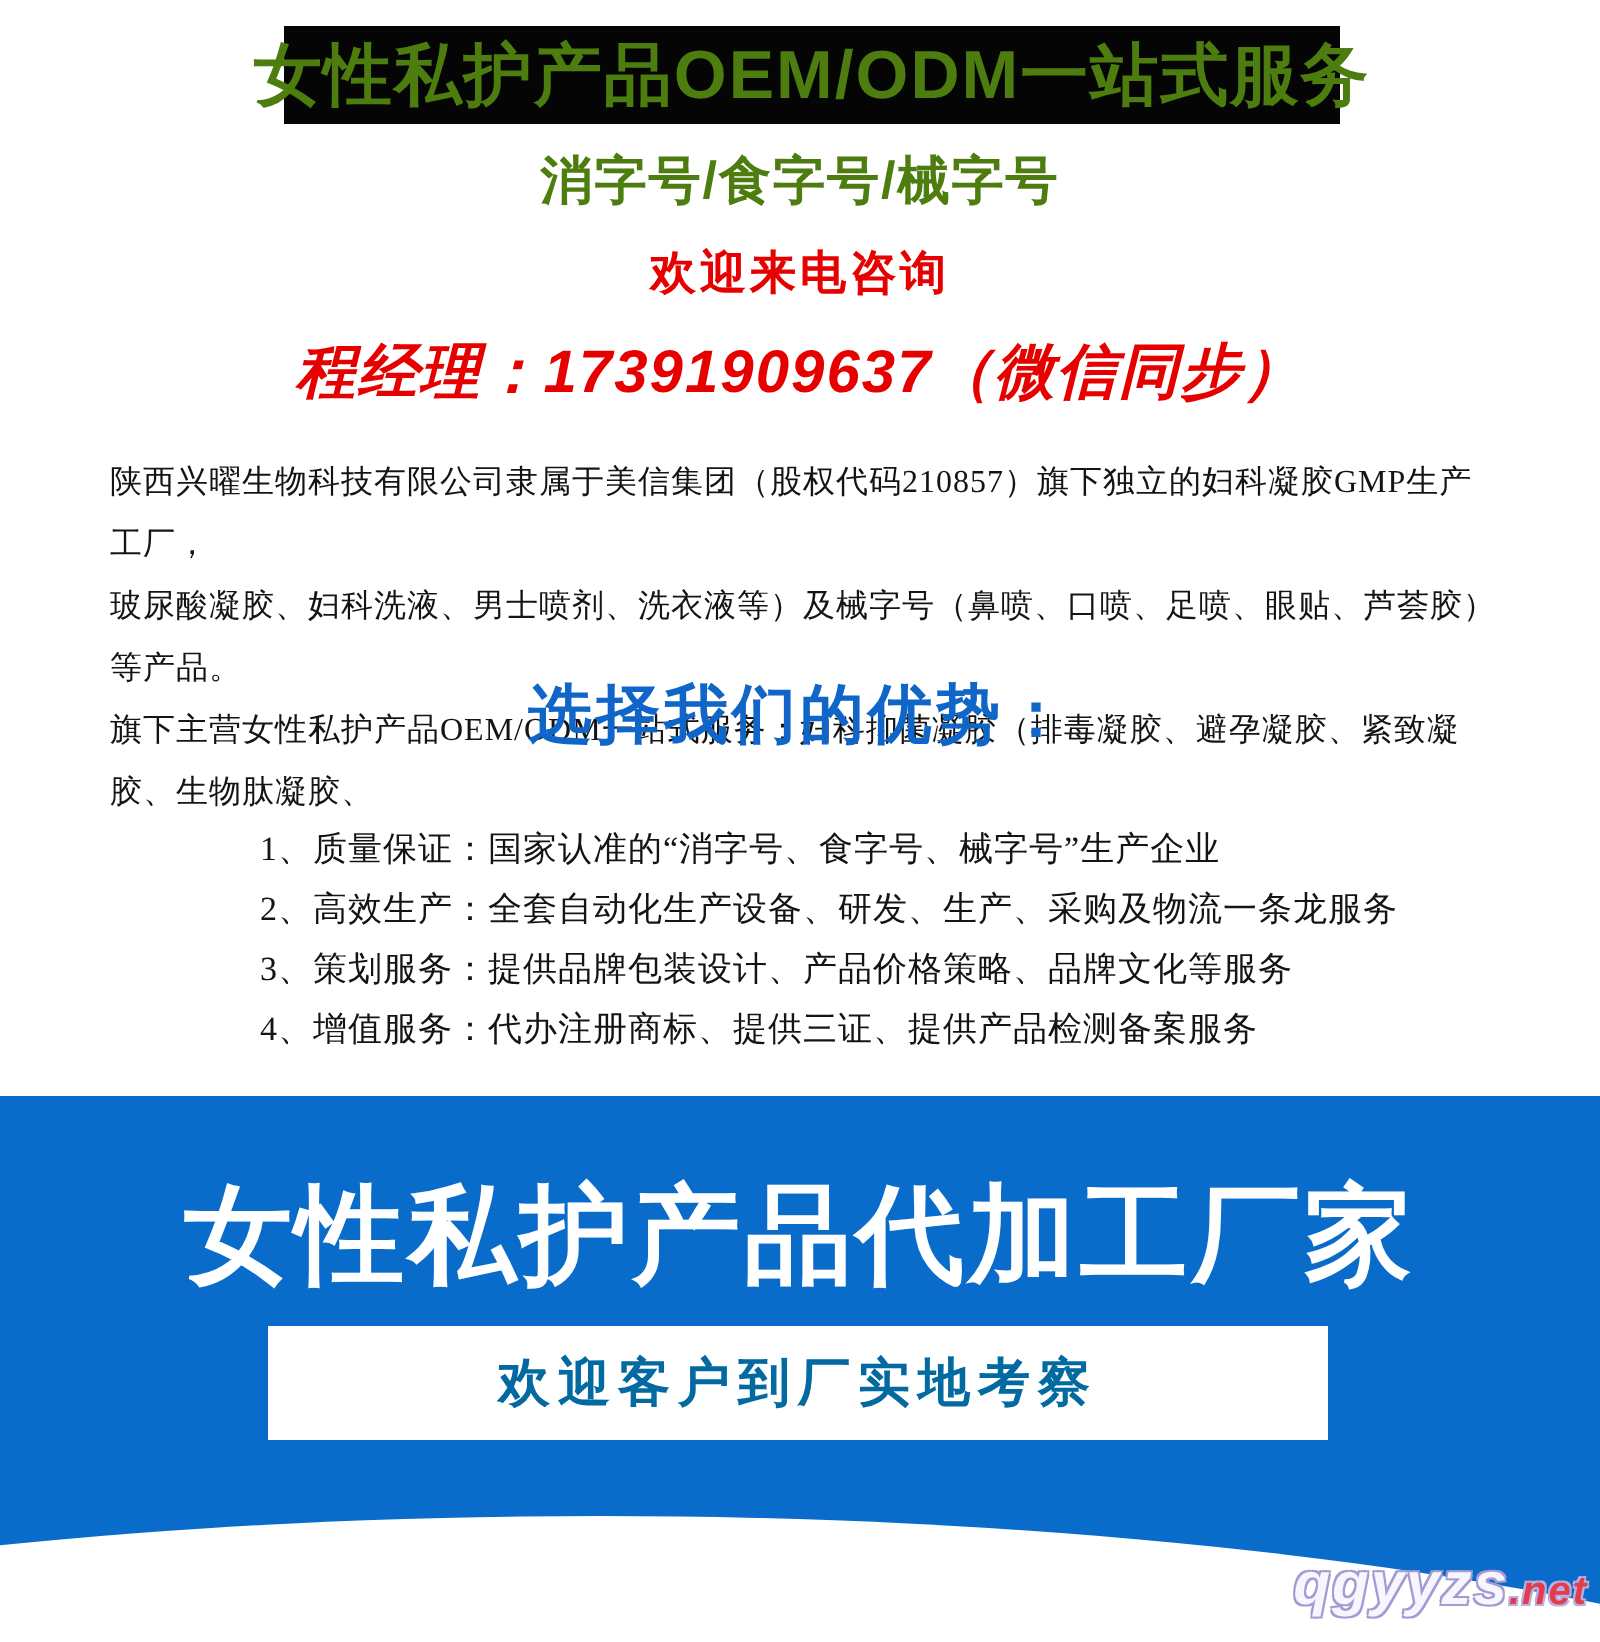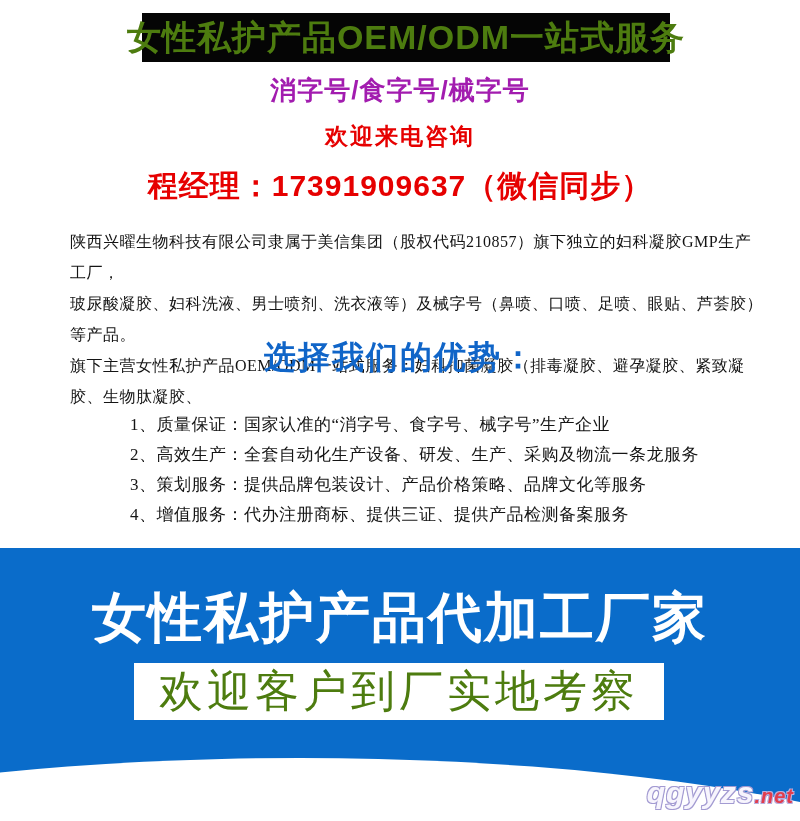--- a/index.html
+++ b/index.html
@@ -12,33 +12,33 @@
   .banner{
     position:absolute;left:142px;top:13px;width:528px;height:49px;
     background:#050505;display:flex;align-items:center;justify-content:center;
   }
   .banner-title{
     color:#4d7c0f;font-size:34px;font-weight:bold;letter-spacing:1px;white-space:nowrap;
   }
   
   .license-line{
     position:absolute;left:0;top:73px;width:800px;text-align:center;
-    color:#a21caf;font-size:26px;font-weight:bold;letter-spacing:1px;
+    color:#4d7c0f;font-size:26px;font-weight:bold;letter-spacing:1px;
   }
   .welcome-line{
     position:absolute;left:0;top:121px;width:800px;text-align:center;
     color:#e60000;font-size:23px;font-weight:bold;letter-spacing:2px;
   }
   .contact-line{
     position:absolute;left:0;top:166px;width:800px;text-align:center;
-    color:#e60000;font-size:30px;font-weight:bold;letter-spacing:1px;
+    color:#e60000;font-size:30px;font-weight:bold;letter-spacing:1px;font-style:italic;
   }
   
   .intro{
-    position:absolute;left:70px;top:226px;width:694px;
+    position:absolute;left:55px;top:226px;width:694px;
     font-family:"Liberation Serif",serif;color:#141414;
     font-size:16px;line-height:31px;letter-spacing:0.5px;
   }
   
   .adv-heading{
     position:absolute;left:0;top:336px;width:800px;text-align:center;
     color:#1065c8;font-size:32px;font-weight:bold;letter-spacing:2px;
   }
   .adv-list{
     position:absolute;left:130px;top:410px;width:600px;
@@ -52,21 +52,21 @@
   }
   .footer-headline{
     position:absolute;left:0;top:34px;width:800px;text-align:center;
     color:#ffffff;font-size:54px;font-weight:bold;letter-spacing:2px;white-space:nowrap;
   }
   .visit-box{
     position:absolute;left:134px;top:115px;width:530px;height:57px;
     background:#ffffff;display:flex;align-items:center;justify-content:center;
   }
   .visit-box-text{
-    color:#4d7c0f;font-size:44px;font-weight:normal;letter-spacing:4px;white-space:nowrap;
+    color:#0369a1;font-size:26px;font-weight:bold;letter-spacing:4px;white-space:nowrap;
   }
   .wave{
     position:absolute;left:-500px;top:210px;width:1600px;height:400px;
     background:#ffffff;border-radius:50%;
   }
   .watermark{
     position:absolute;right:6px;top:228px;z-index:5;
     font-size:30px;font-weight:bold;font-style:italic;letter-spacing:1px;white-space:nowrap;
   }
   .wm-main{

